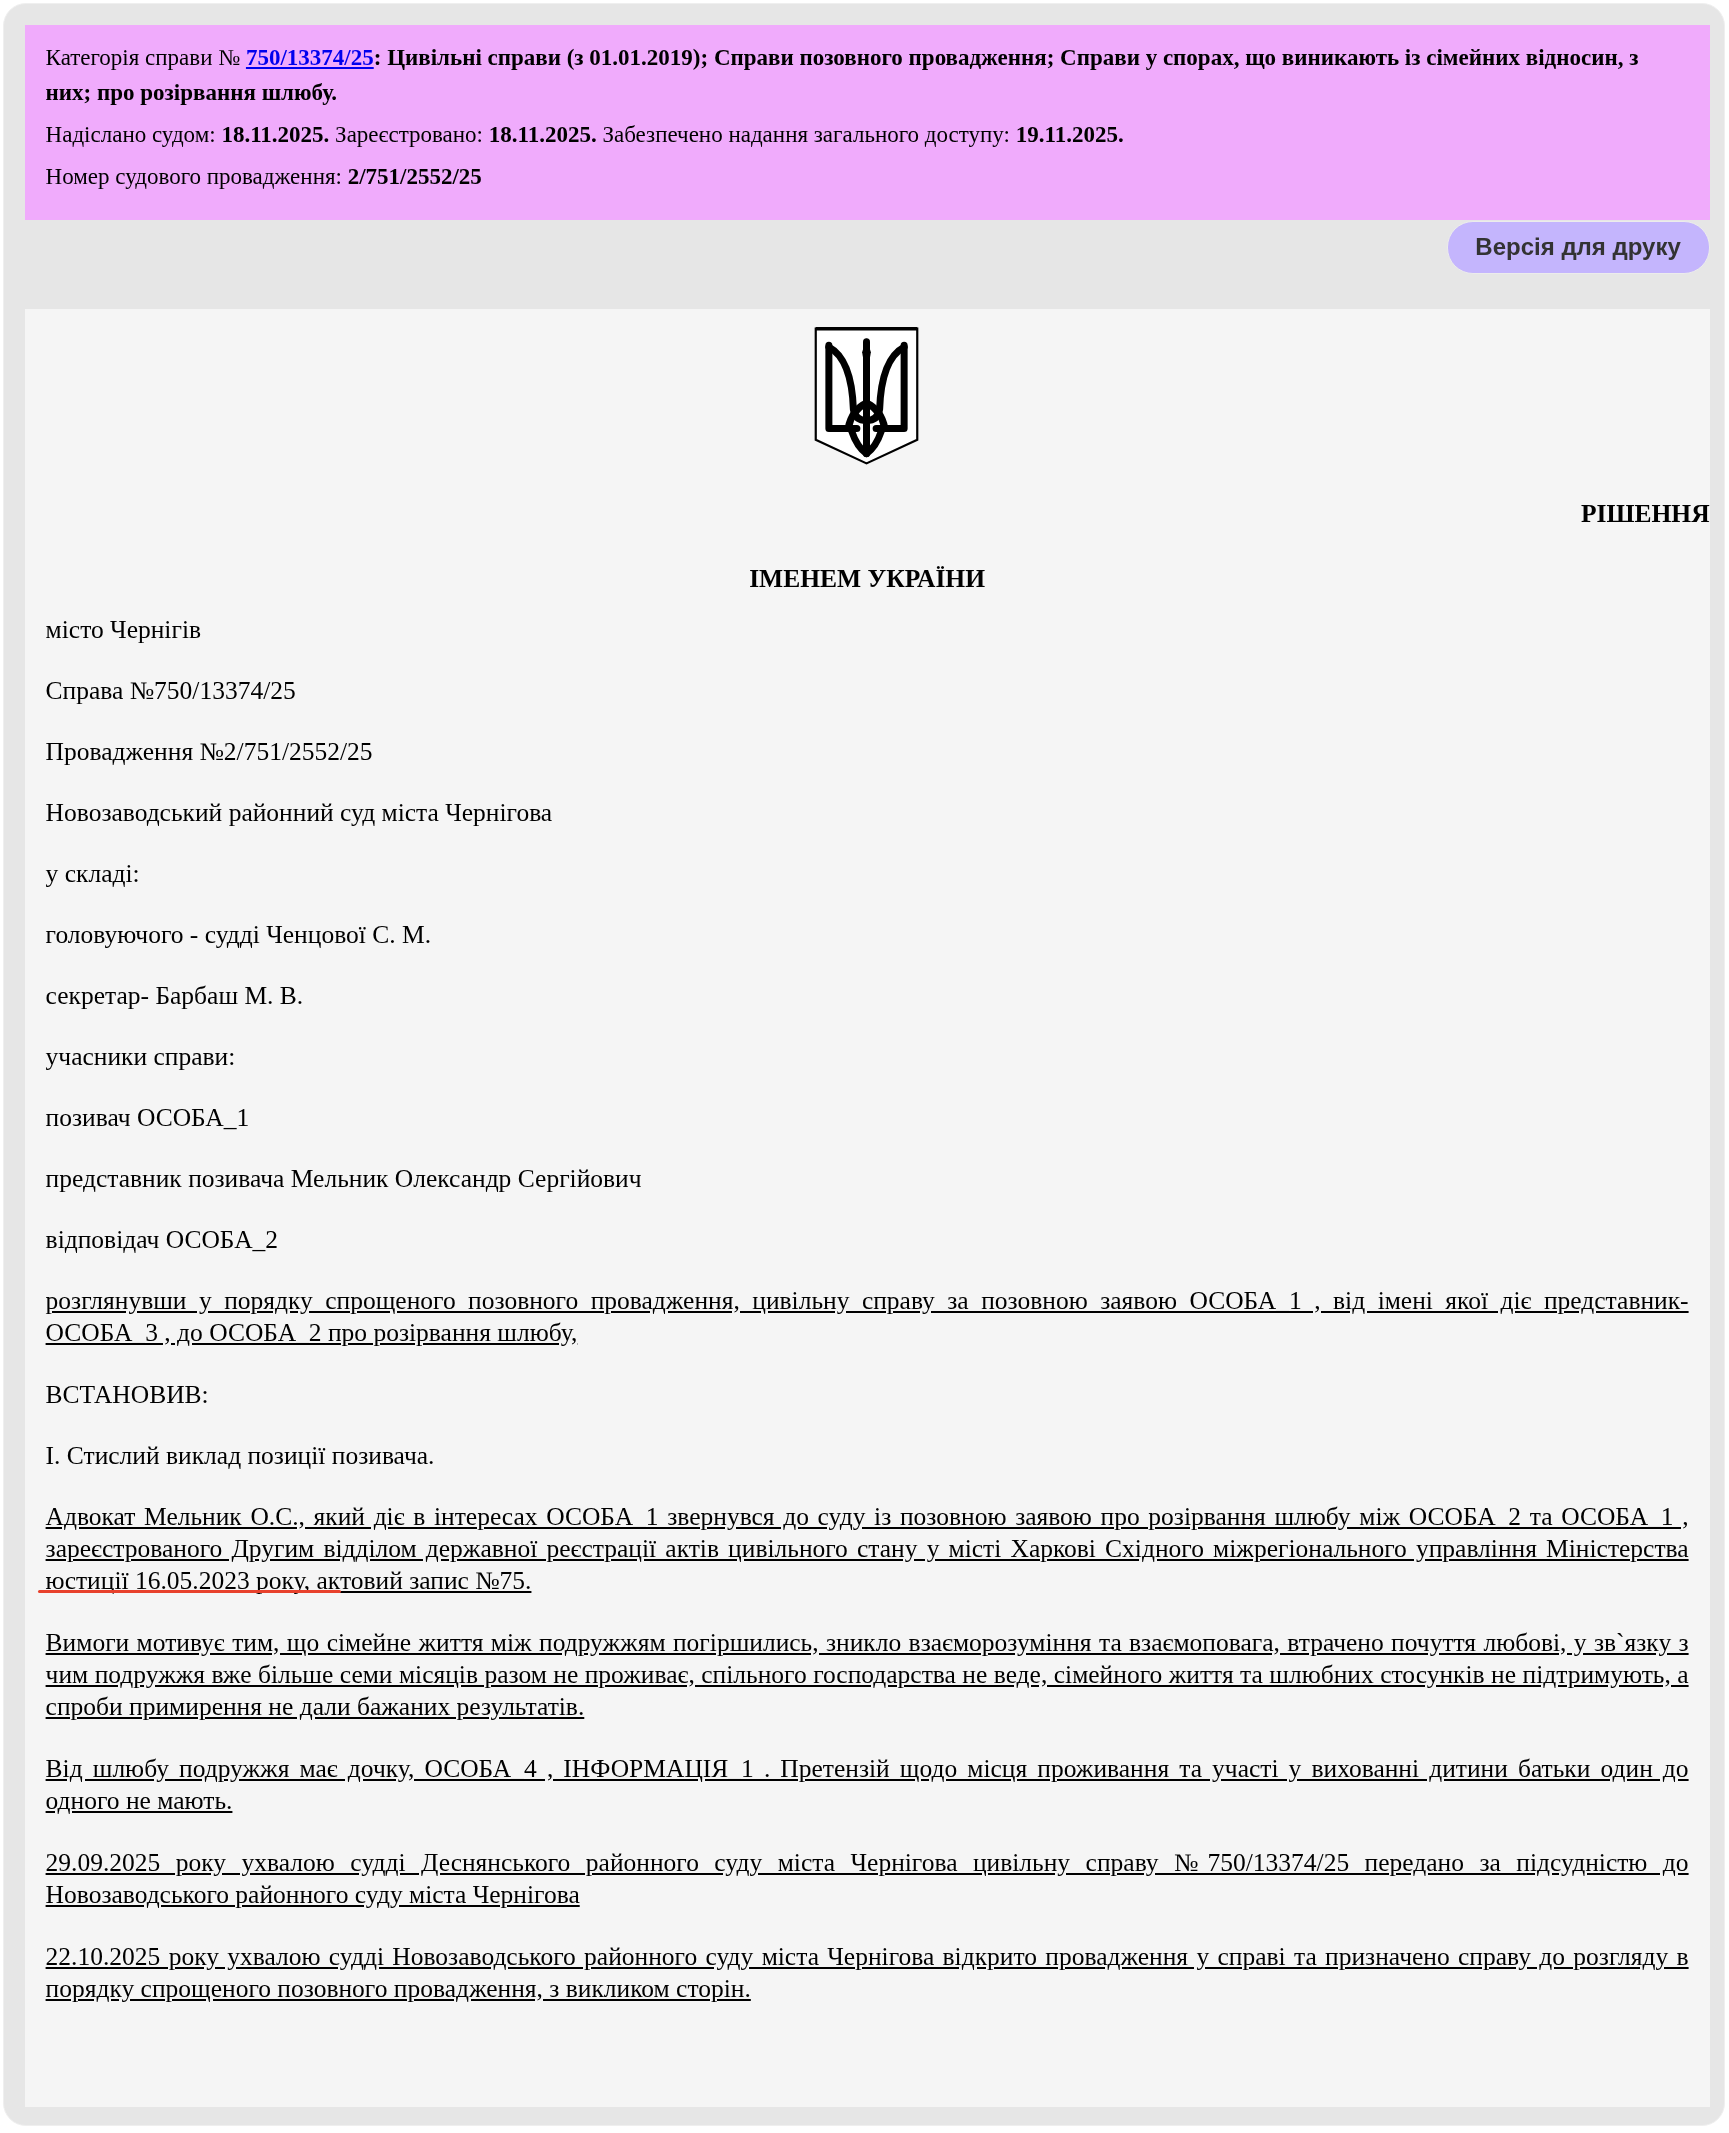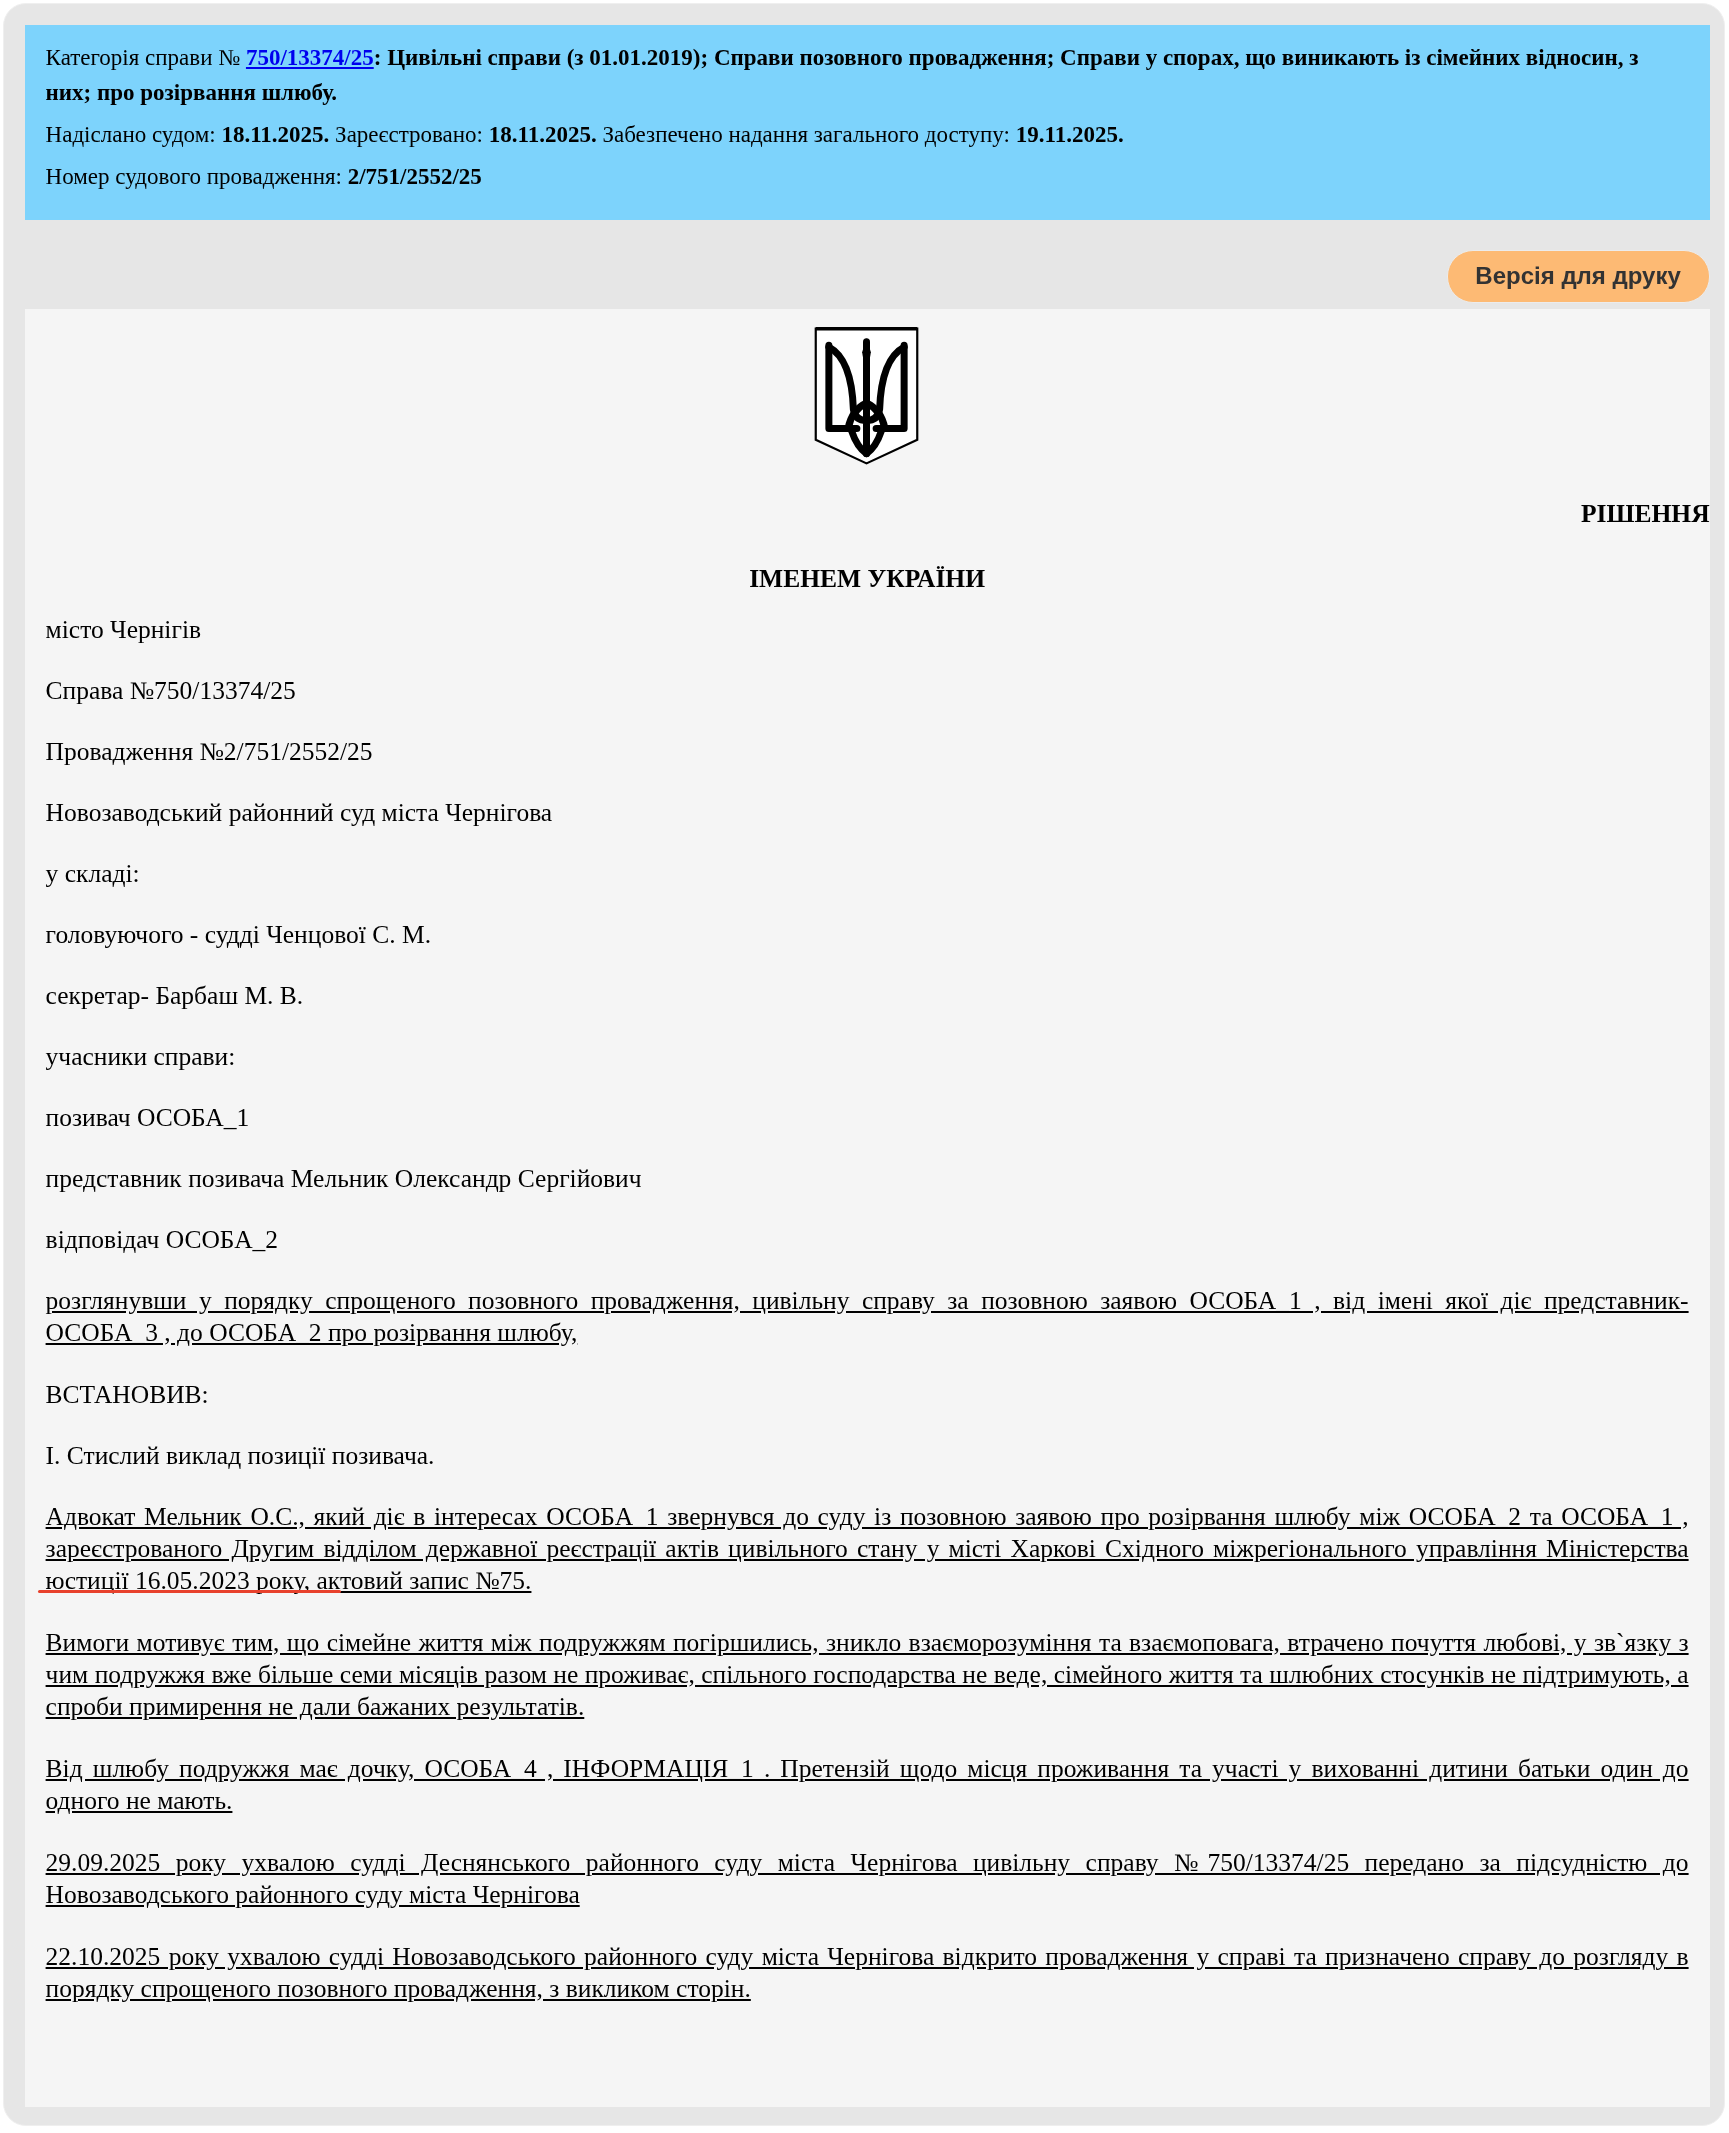--- a/index.html
+++ b/index.html
@@ -19,43 +19,43 @@
     background: #e6e6e6;
     border: 1.8px solid #efefef;
     border-radius: 23px;
     box-sizing: border-box;
     overflow: hidden;
   }
   .info-card {
     position: absolute;
     left: 21px; top: 21px;
     width: 1685px; height: 195px;
-    background: #7dd3fc;
+    background: #f0abfc;
     box-sizing: border-box;
     padding: 15px 21px 0 21px;
     font-size: 23px;
     line-height: 35px;
   }
   .info-card p { margin: 0; }
   .info-card .line1 { line-height: 35px; }
   .info-card .gap { height: 7px; }
   .info-card a { color: #0000ee; text-decoration: underline; font-weight: bold; }
   .info-card b { font-weight: bold; }
 
   .print-bar {
     position: absolute;
     left: 21px; top: 216px;
     width: 1685px; height: 90px;
   }
   .print-btn {
     position: absolute;
-    right: 0px; top: 30px;
+    right: 0px; top: 1px;
     width: 263px; height: 53px;
     border-radius: 26px;
-    background: #fdba74;
+    background: #c4b5fd;
     border: 1.8px solid #ececec;
     box-sizing: border-box;
     font-family: "Liberation Sans", "DejaVu Sans", sans-serif;
     font-weight: bold;
     font-size: 24px;
     color: #333;
     display: flex; align-items: center; justify-content: center;
     cursor: pointer;
   }
 

